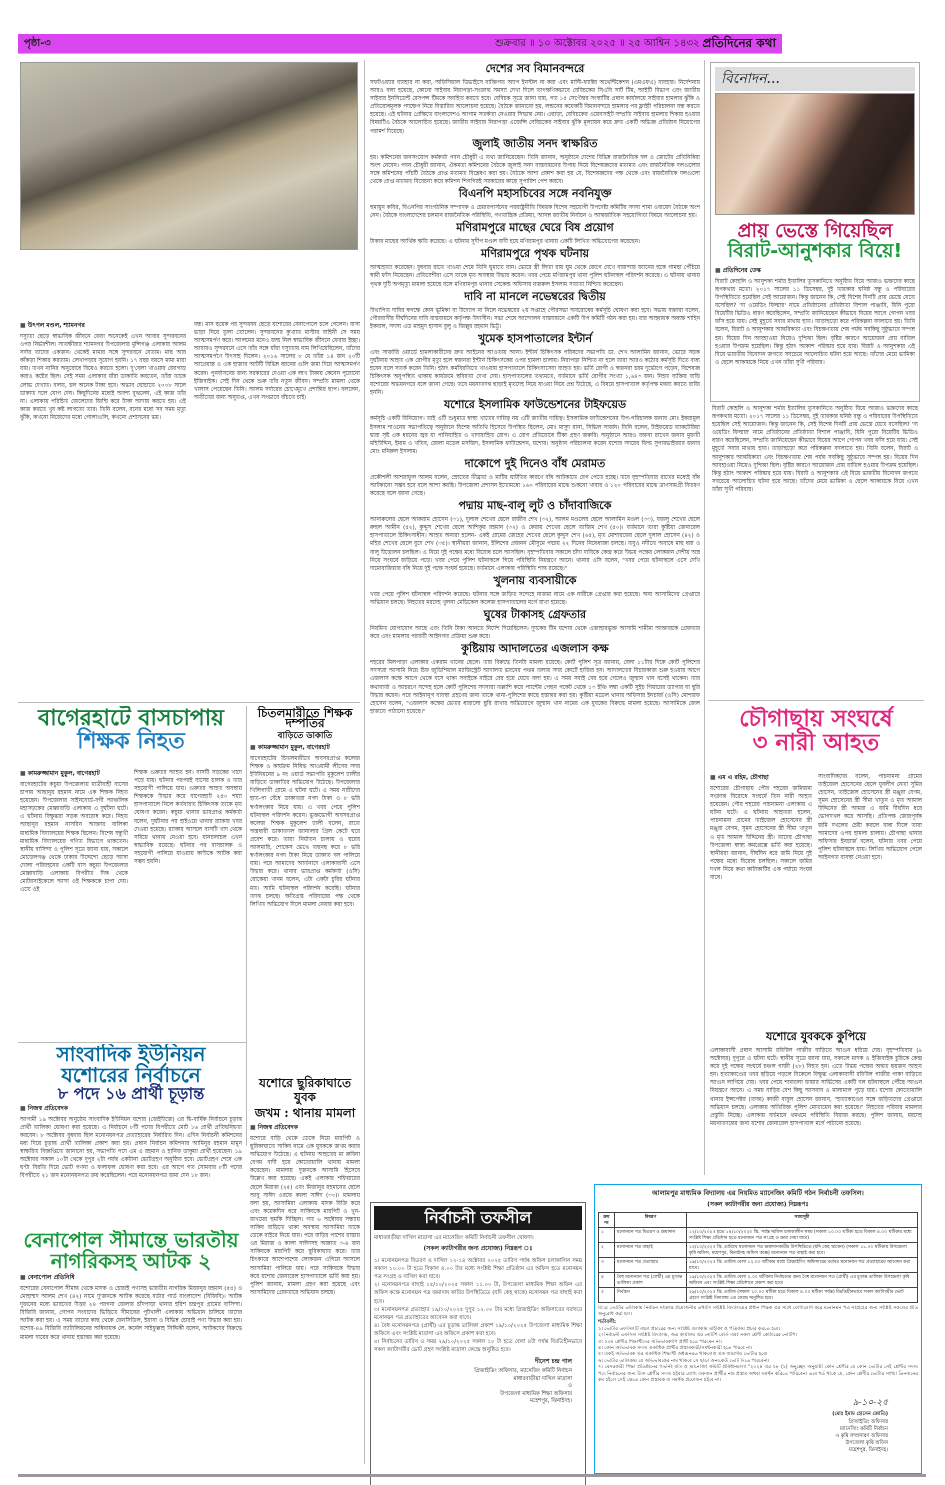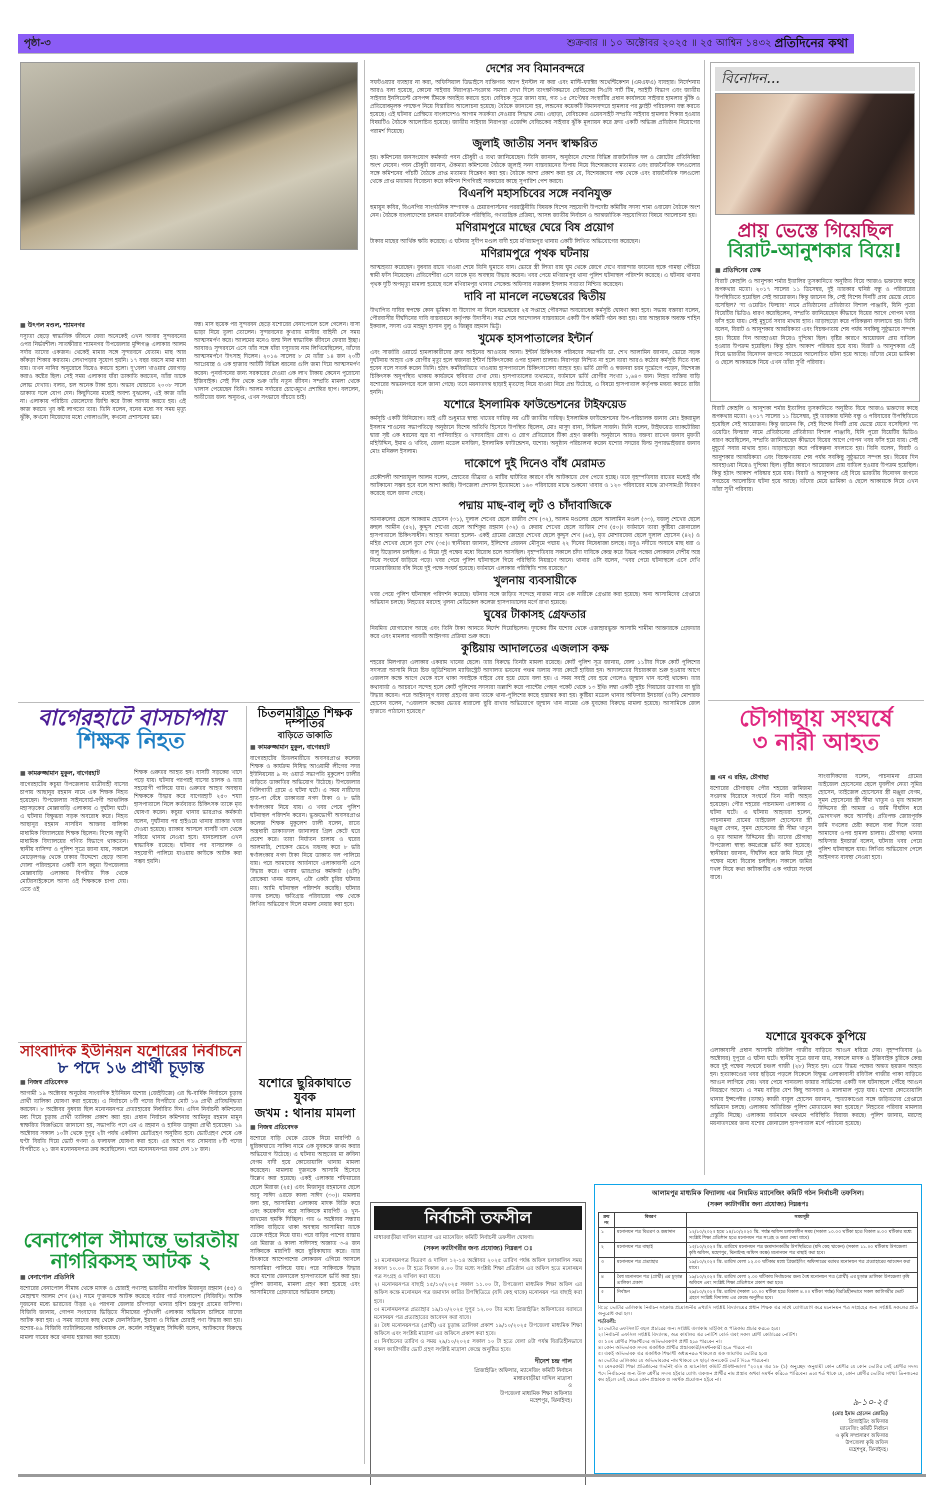--- a/index.html
+++ b/index.html
@@ -1,18 +1,18 @@
 <!DOCTYPE html>
 <html><head>
 <meta charset="utf-8">
 <style>
 *{box-sizing:border-box;margin:0;padding:0}
 body{width:945px;height:1485px;background:#fff;font-family:"DejaVu Sans",sans-serif;color:#222;position:relative;overflow:hidden}
 .page{position:absolute;left:18px;top:34px;width:908px;height:1440px}
-.header{position:absolute;left:0;top:0;width:836px;height:20px;background:#8b5cf6;border-bottom:1px solid #bbb;font-size:10px;display:flex;align-items:center;padding:0 6px}
+.header{position:absolute;left:0;top:0;width:764px;height:20px;background:#d946ef;border-bottom:1px solid #bbb;font-size:10px;display:flex;align-items:center;padding:0 6px}
 .header .pno{flex:1;font-weight:bold}
 .header .date{margin-right:3px}
 .header .logo{font-weight:bold;font-size:12px;color:#111;font-family:"DejaVu Serif",serif}
 .txt{font-size:5.6px;line-height:8.1px;color:#333;text-align:justify;overflow:hidden}
 .by{font-size:6px;font-weight:bold;color:#111;margin-bottom:1px}
 .by:before{content:"■ ";color:#555}
 .sub{font-family:"DejaVu Serif",serif;font-size:11px;font-weight:bold;text-align:center;color:#111;line-height:14px;margin:2px 0}
 .col{position:absolute;overflow:hidden}
 .hl{font-family:"DejaVu Sans",sans-serif;font-weight:bold;text-align:center;line-height:1.05}
 .photo{position:absolute;background:linear-gradient(135deg,#b9b4a8,#8f8c83 40%,#c9c2b4 60%,#7e7a70);border:1px solid #999}
@@ -36,42 +36,42 @@
   <div class="photo" style="left:2px;top:28px;width:338px;height:188px;background:linear-gradient(160deg,#c4c0b0 0%,#a29d8f 30%,#5a5548 45%,#b8a98b 55%,#d1cbb8 70%,#8e8a7c 100%);"></div>
   <div class="col" style="left:2px;top:286px;width:166px;height:376px;">
     <div class="by">উৎপল মণ্ডল, শ্যামনগর</div>
     <div class="txt" style="height:366px">দস্যুতা ছেড়ে স্বাভাবিক জীবনে ফেরা অনেকেই এখন আবার সুন্দরবনের ওপর নির্ভরশীল। সাতক্ষীরার শ্যামনগর উপজেলার মুন্সিগঞ্জ এলাকার আলম সর্দার তাদের একজন। থেকেই মামার সঙ্গে সুন্দরবনে যেতাম। মাছ আর কাঁকড়া শিকার করতাম। লেখাপড়ার সুযোগ হয়নি। ১৭ বছর বয়সে মামা মারা যায়। তখন নানির অনুরোধে বিয়েও করতে হলো। দু'বেলা খাওয়ার জোগাড় করাও কষ্টের ছিল। সেই সময় এলাকার যাঁরা ডাকাতি করতেন, তাঁরা তাকে লোভ দেখাত। বলত, চল অনেক টাকা হবে। অভাব ঘোচাতে ২০০৮ সালে ডাকাত দলে যোগ দেন। কিছুদিনের মধ্যেই অবশ্য বুঝলেন, এই কাজ তাঁর না। এলাকায় পরিচিত জেলেদের জিম্মি করে টাকা আদায় করতে হয়। এই কাজ করতে খুব কষ্ট লাগতো তার। তিনি বলেন, বনের মধ্যে সব সময় মৃত্যু ঝুঁকি, কখনো নিজেদের মধ্যে গোলাগুলি, কখনো প্রশাসনের ভয়।</div>
   </div>
   <div class="col txt" style="left:176px;top:286px;width:166px;height:376px;">বন্ধ। মাস ছয়েক পর সুন্দরবন ছেড়ে যশোরের বেনাপোলে চলে গেলেন। বাসা ভাড়া নিয়ে তুলা তোলেন। সুন্দরবনের কুখ্যাত মাস্টার বাহিনী সে সময় আত্মসমর্পণ করে। আলমের মনেও জন্ম নিল স্বাভাবিক জীবনে ফেরার ইচ্ছা। আবারও সুন্দরবনে এসে তাঁর সঙ্গে যাঁরা দস্যুতায় নাম লিখিয়েছিলেন, তাঁদের আত্মসমর্পণে উৎসাহ দিলেন। ২০১৬ সালের ৮ মে তাঁরা ১৪ জন ২০টি আগ্নেয়াস্ত্র ও এক হাজার আটটি বিভিন্ন ধরনের গুলি জমা দিয়ে আত্মসমর্পণ করেন। পুনর্বাসনের জন্য সরকারের দেওয়া এক লাখ টাকায় কেনেন পুরোনো ইজিবাইক। সেই দিন থেকে শুরু তাঁর নতুন জীবন। সম্প্রতি মামলা থেকে খালাস পেয়েছেন তিনি। আলম সর্দারের চোখেমুখে প্রশান্তির ছাপ। বললেন, অতীতের জন্য অনুতপ্ত, এখন সৎভাবে বাঁচতে চাই।</div>
 
   <div class="hline" style="left:0;top:668px;width:342px;"></div>
 
   <div class="col" style="left:2px;top:672px;width:222px;height:58px;">
-    <div class="hl" style="color:#4c1d95;font-size:22px;font-style:italic;">বাগেরহাটে বাসচাপায়</div>
+    <div class="hl" style="color:#15803d;font-size:22px;">বাগেরহাটে বাসচাপায়</div>
     <div class="hl" style="color:#1f7fc4;font-size:22px;">শিক্ষক নিহত</div>
   </div>
   <div class="col" style="left:2px;top:734px;width:108px;height:272px;">
     <div class="by">কামরুজ্জামান মুকুল, বাগেরহাট</div>
     <div class="txt" style="height:262px">বাগেরহাটের কচুয়া উপজেলায় যাত্রীবাহী বাসের চাপায় আছানুর রহমান নামে এক শিক্ষক নিহত হয়েছেন। উপজেলার সাইনবোর্ড-বগী আঞ্চলিক মহাসড়কের মোল্লাবাড়ি এলাকায় এ দুর্ঘটনা ঘটে। এ ঘটনায় বিক্ষুব্ধরা সড়ক অবরোধ করে। নিহত আছানুর রহমান নাসরিন আক্তার বালিকা মাধ্যমিক বিদ্যালয়ের শিক্ষক ছিলেন। বিশেষ বন্ধুখী মাধ্যমিক বিদ্যালয়ের গণিত বিভাগে থাকতেন। স্থানীয় বাসিন্দা ও পুলিশ সূত্রে জানা যায়, সকালে মোড়েলগঞ্জ থেকে ঢাকার উদ্দেশ্যে ছেড়ে আসা দোলা পরিবহনের একটি বাস কচুয়া উপজেলার মোল্লাবাড়ি এলাকায় বিপরীত দিক থেকে মোটরসাইকেলে আসা ওই শিক্ষককে চাপা দেয়। এতে ওই</div>
   </div>
   <div class="col txt" style="left:116px;top:734px;width:108px;height:272px;">শিক্ষক গুরুতর আহত হন। বাসটি সড়কের খাদে পড়ে যায়। ঘটনার পরপরই বাসের চালক ও তার সহযোগী পালিয়ে যায়। গুরুতর আহত অবস্থায় শিক্ষককে উদ্ধার করে বাগেরহাট ২৫০ শয্যা হাসপাতালে নিলে কর্তব্যরত চিকিৎসক তাকে মৃত ঘোষণা করেন। কচুয়া থানার ভারপ্রাপ্ত কর্মকর্তা বলেন, দুর্ঘটনার পর হাইওয়ে থানার র‌্যাকার খবর দেওয়া হয়েছে। র‌্যাকার আসলে বাসটি খাদ থেকে সরিয়ে থানায় নেওয়া হবে। যানচলাচল এখন স্বাভাবিক রয়েছে। ঘটনার পর বাসচালক ও সহযোগী পালিয়ে যাওয়ায় কাউকে আটক করা সম্ভব হয়নি।</div>
 
   <div class="vline" style="left:228px;top:672px;height:440px;"></div>
 
   <div class="col" style="left:232px;top:672px;width:110px;height:330px;">
     <div class="sub" style="font-size:12px;line-height:10px;">চিতলমারীতে শিক্ষক দম্পতির</div>
     <div class="sub" style="font-size:8.5px;line-height:10px;margin-top:0;">বাড়িতে ডাকাতি</div>
     <div class="by">কামরুজ্জামান মুকুল, বাগেরহাট</div>
     <div class="txt" style="height:296px">বাগেরহাটের চিতলমারীতে অবসরপ্রাপ্ত কলেজ শিক্ষক ও কার্যক্রম নিষিদ্ধ আওয়ামী লীগের সদর ইউনিয়নের ৯ নং ওয়ার্ড সভাপতি মুকুলেশ ঢালীর বাড়িতে ডাকাতির অভিযোগ উঠেছে। উপজেলার খিলিগাতী গ্রামে এ ঘটনা ঘটে। এ সময় নারীদের হাত-পা বেঁধে ডাকাতরা নগদ টাকা ও ৮ ভরি স্বর্ণালংকার নিয়ে যায়। এ খবর পেয়ে পুলিশ ঘটনাস্থল পরিদর্শন করেন। ভুক্তভোগী অবসরপ্রাপ্ত কলেজ শিক্ষক মুকুলেশ ঢালী বলেন, রাতে অস্ত্রধারী ডাকাতদল জানালার গ্রিল কেটে ঘরে প্রবেশ করে। তারা নির্যাতন চালায় ও ঘরের আলমারি, শোকেস ভেঙে তছনছ করে ৮ ভরি স্বর্ণালংকার নগদ টাকা নিয়ে ডাকাত দল পালিয়ে যায়। পরে আমাদের আর্তনাদে এলাকাবাসী এসে উদ্ধার করে। থানার ভারপ্রাপ্ত কর্মকর্তা (ওসি) রোকেয়া খানম বলেন, এটা একটা চুরির ঘটনার মত। আমি ঘটনাস্থল পরিদর্শন করেছি। ঘটনার তদন্ত চলছে। ক্ষতিগ্রস্ত পরিবারের পক্ষ থেকে লিখিত অভিযোগ দিলে মামলা নেয়ার করা হবে।</div>
   </div>
 
   <div class="hline" style="left:0;top:1008px;width:228px;"></div>
 
   <div class="col" style="left:2px;top:1010px;width:222px;height:176px;">
-    <div class="hl" style="color:#b91c1c;font-size:15px;">সাংবাদিক ইউনিয়ন যশোরের নির্বাচনে</div>
+    <div class="hl" style="color:#0369a1;font-size:20px;">সাংবাদিক ইউনিয়ন যশোরের নির্বাচনে</div>
     <div class="hl" style="color:#1b2f7d;font-size:16px;">৮ পদে ১৬ প্রার্থী চূড়ান্ত</div>
     <div class="by">নিজস্ব প্রতিবেদক</div>
     <div class="txt" style="height:128px">আগামী ১৯ অক্টোবর অনুষ্ঠেয় সাংবাদিক ইউনিয়ন যশোর (জেইউজে) এর দ্বি-বার্ষিক নির্বাচনে চূড়ান্ত প্রার্থী তালিকা ঘোষণা করা হয়েছে। এ নির্বাচনে ৮টি পদের বিপরীতে মোট ১৬ প্রার্থী প্রতিদ্বন্দ্বিতা করবেন। ৮ অক্টোবর বুধবার ছিল মনোনয়নপত্র প্রত্যাহারের নির্ধারিত দিন। এদিন নির্বাচনী কমিশনের মধ্য দিয়ে চূড়ান্ত প্রার্থী তালিকা প্রকাশ করা হয়। প্রধান নির্বাচন কমিশনার আমিনুর রহমান মামুন স্বাক্ষরিত বিজ্ঞপ্তিতে জানানো হয়, সভাপতি পদে এম এ রহমান ও হানিফ ডাকুয়া প্রার্থী হয়েছেন। ১৯ অক্টোবর সকাল ১০টা থেকে দুপুর ২টা পর্যন্ত একটানা ভোটগ্রহণ অনুষ্ঠিত হবে। ভোটগ্রহণ শেষে এক ঘণ্টা বিরতি দিয়ে ভোট গণনা ও ফলাফল ঘোষণা করা হবে। এর আগে গত সোমবার ৮টি পদের বিপরীতে ২১ জন মনোনয়নপত্র ক্রয় করেছিলেন। পরে মনোনয়নপত্র জমা দেন ১৮ জন।</div>
   </div>
 
   <div class="col" style="left:232px;top:1040px;width:110px;height:380px;">
     <div class="sub" style="font-size:12px;line-height:14px;">যশোরে ছুরিকাঘাতে যুবক</div>
     <div class="sub" style="font-size:12px;line-height:14px;margin-top:0;">জখম : থানায় মামলা</div>
     <div class="by">নিজস্ব প্রতিবেদক</div>
     <div class="txt" style="height:330px">যশোরে বাড়ি থেকে ডেকে নিয়ে মারপিট ও ছুরিকাঘাতে সাকিব নামে এক যুবককে জখম করার অভিযোগ উঠেছে। এ ঘটনায় আহতের মা রুবিনা বেগম বাদী হয়ে কোতোয়ালি থানায় মামলা করেছেন। মামলায় দুজনকে আসামি হিসেবে উল্লেখ করা হয়েছে। একই এলাকার শফিয়ারের ছেলে মিরাজ (২৫) এবং মিজানুর রহমানের ছেলে আবু সাঈদ ওরফে কালা সাঈদ (৩০)। মামলায় বলা হয়, আসামিরা এলাকায় মাদক বিক্রি করে এবং কয়েকদিন ধরে সাকিবকে মারপিট ও খুন-জখমের হুমকি দিচ্ছিল। গত ৬ অক্টোবর সন্ধ্যায় সাকিব বাড়িতে থাকা অবস্থায় আসামিরা তাকে ডেকে বাইরে নিয়ে যায়। পরে বাড়ির পাশের রাস্তায় ওর মিরাজ ও কালা সাঈদসহ অজ্ঞাত ৩-৪ জন সাকিবকে মারপিট করে ছুরিকাঘাত করে। তার চিৎকারে আশেপাশের লোকজন এগিয়ে আসলে আসামিরা পালিয়ে যায়। পরে সাকিবকে উদ্ধার করে যশোর জেনারেল হাসপাতালে ভর্তি করা হয়। পুলিশ জানায়, মামলা গ্রহণ করা হয়েছে এবং আসামিদের গ্রেফতারে অভিযান চলছে।</div>

